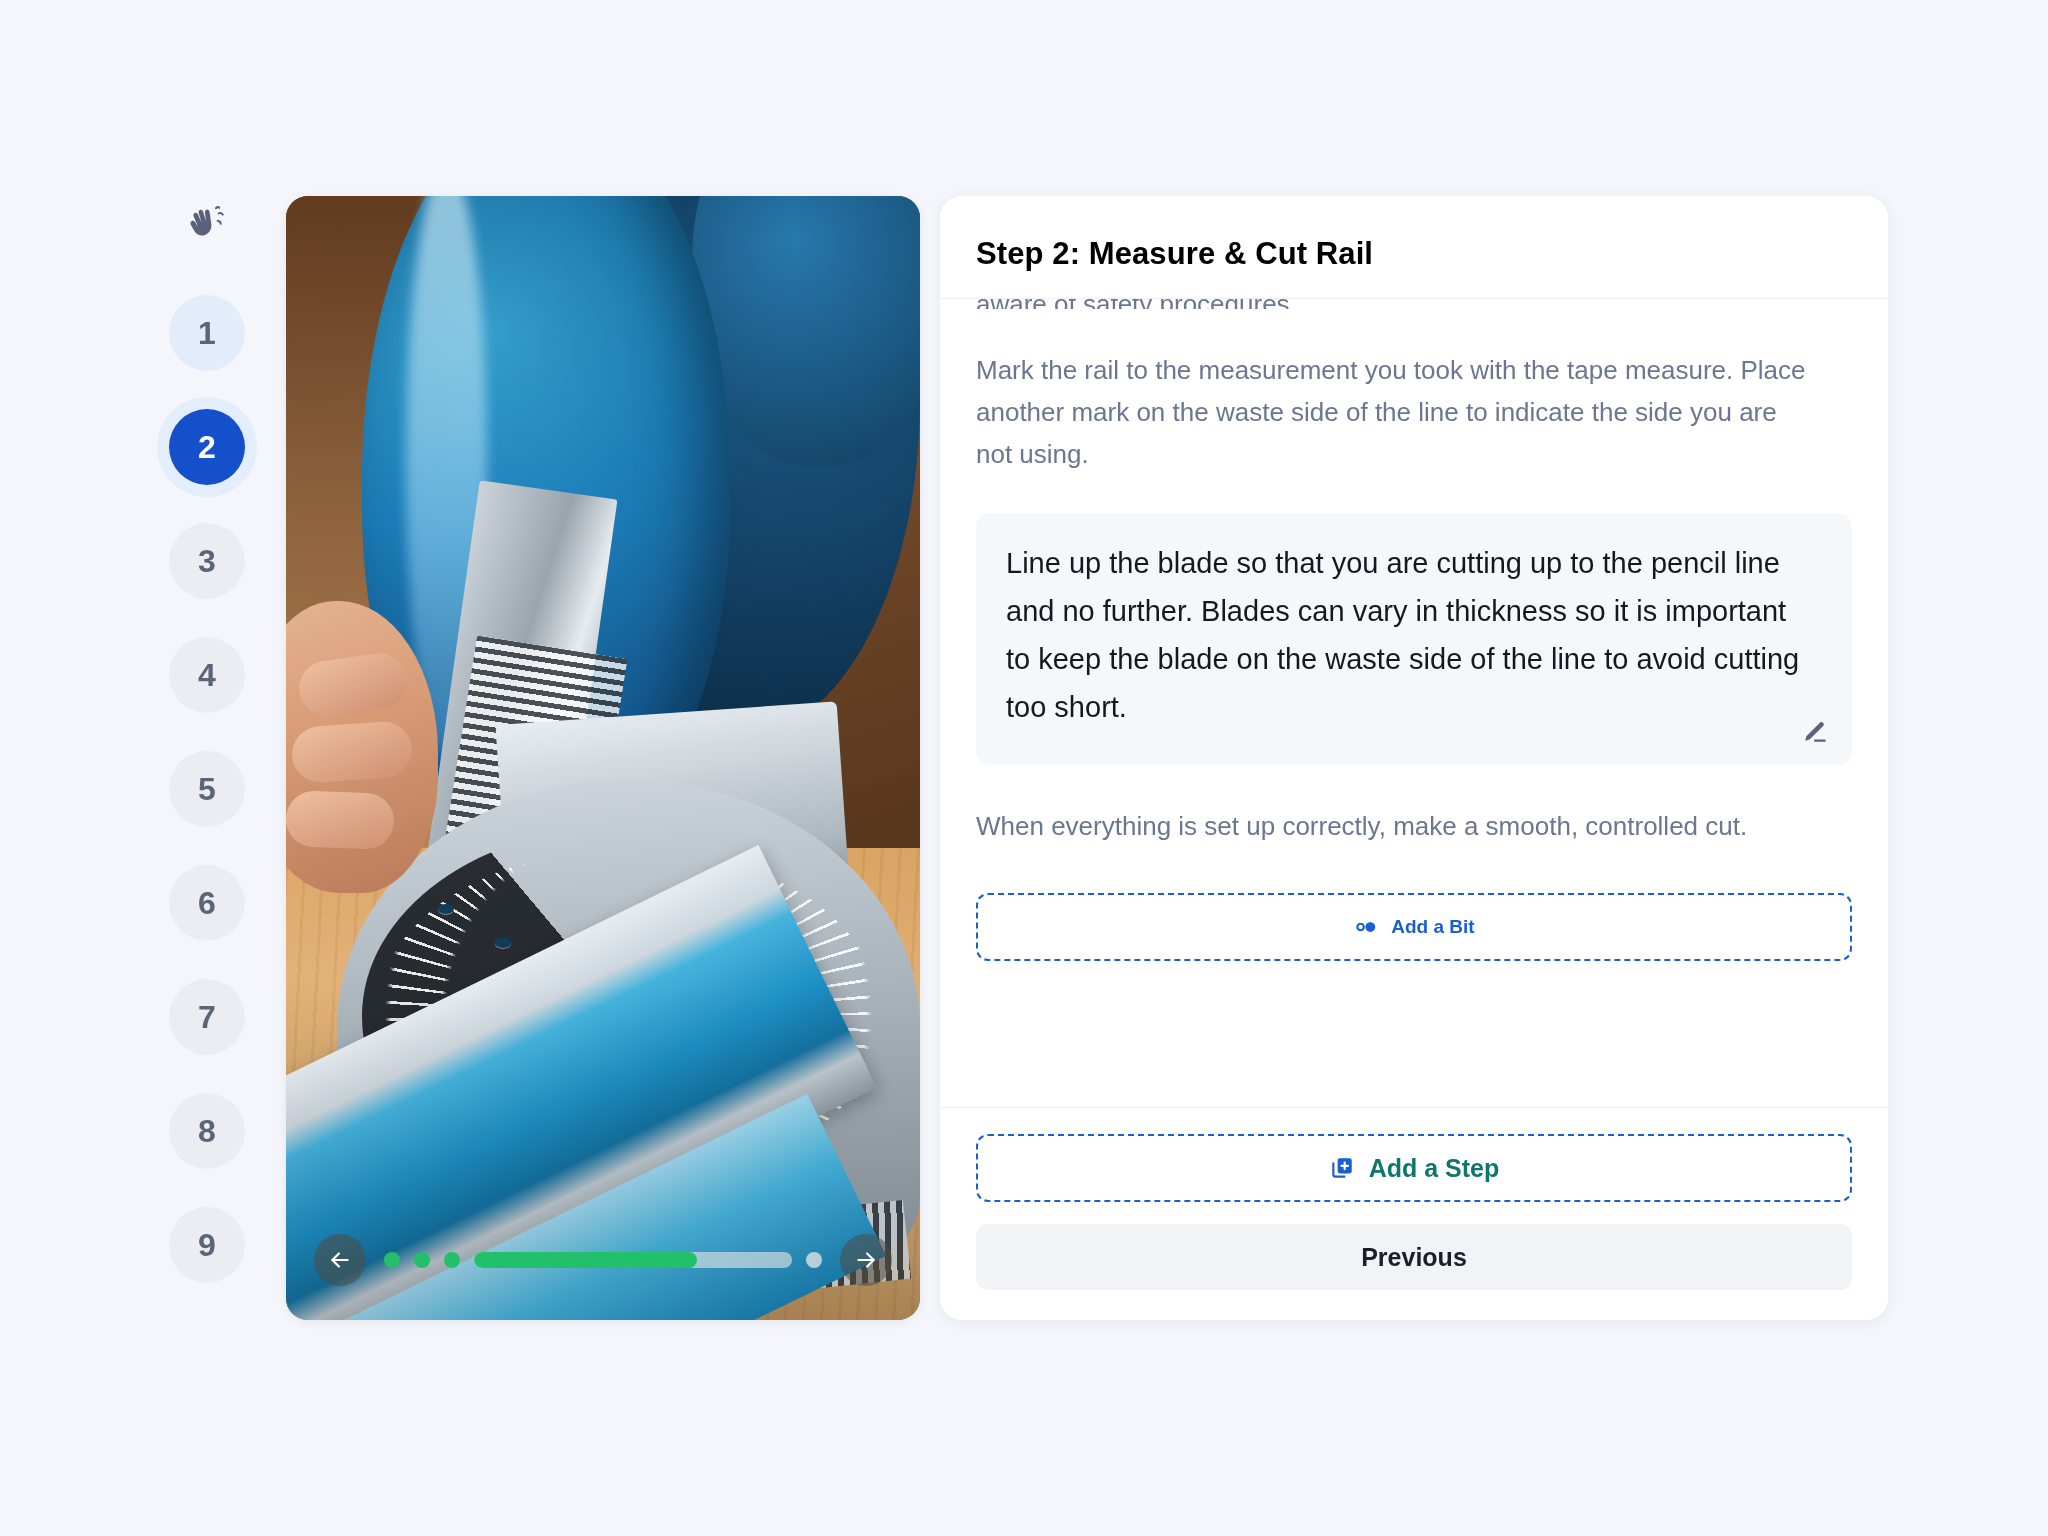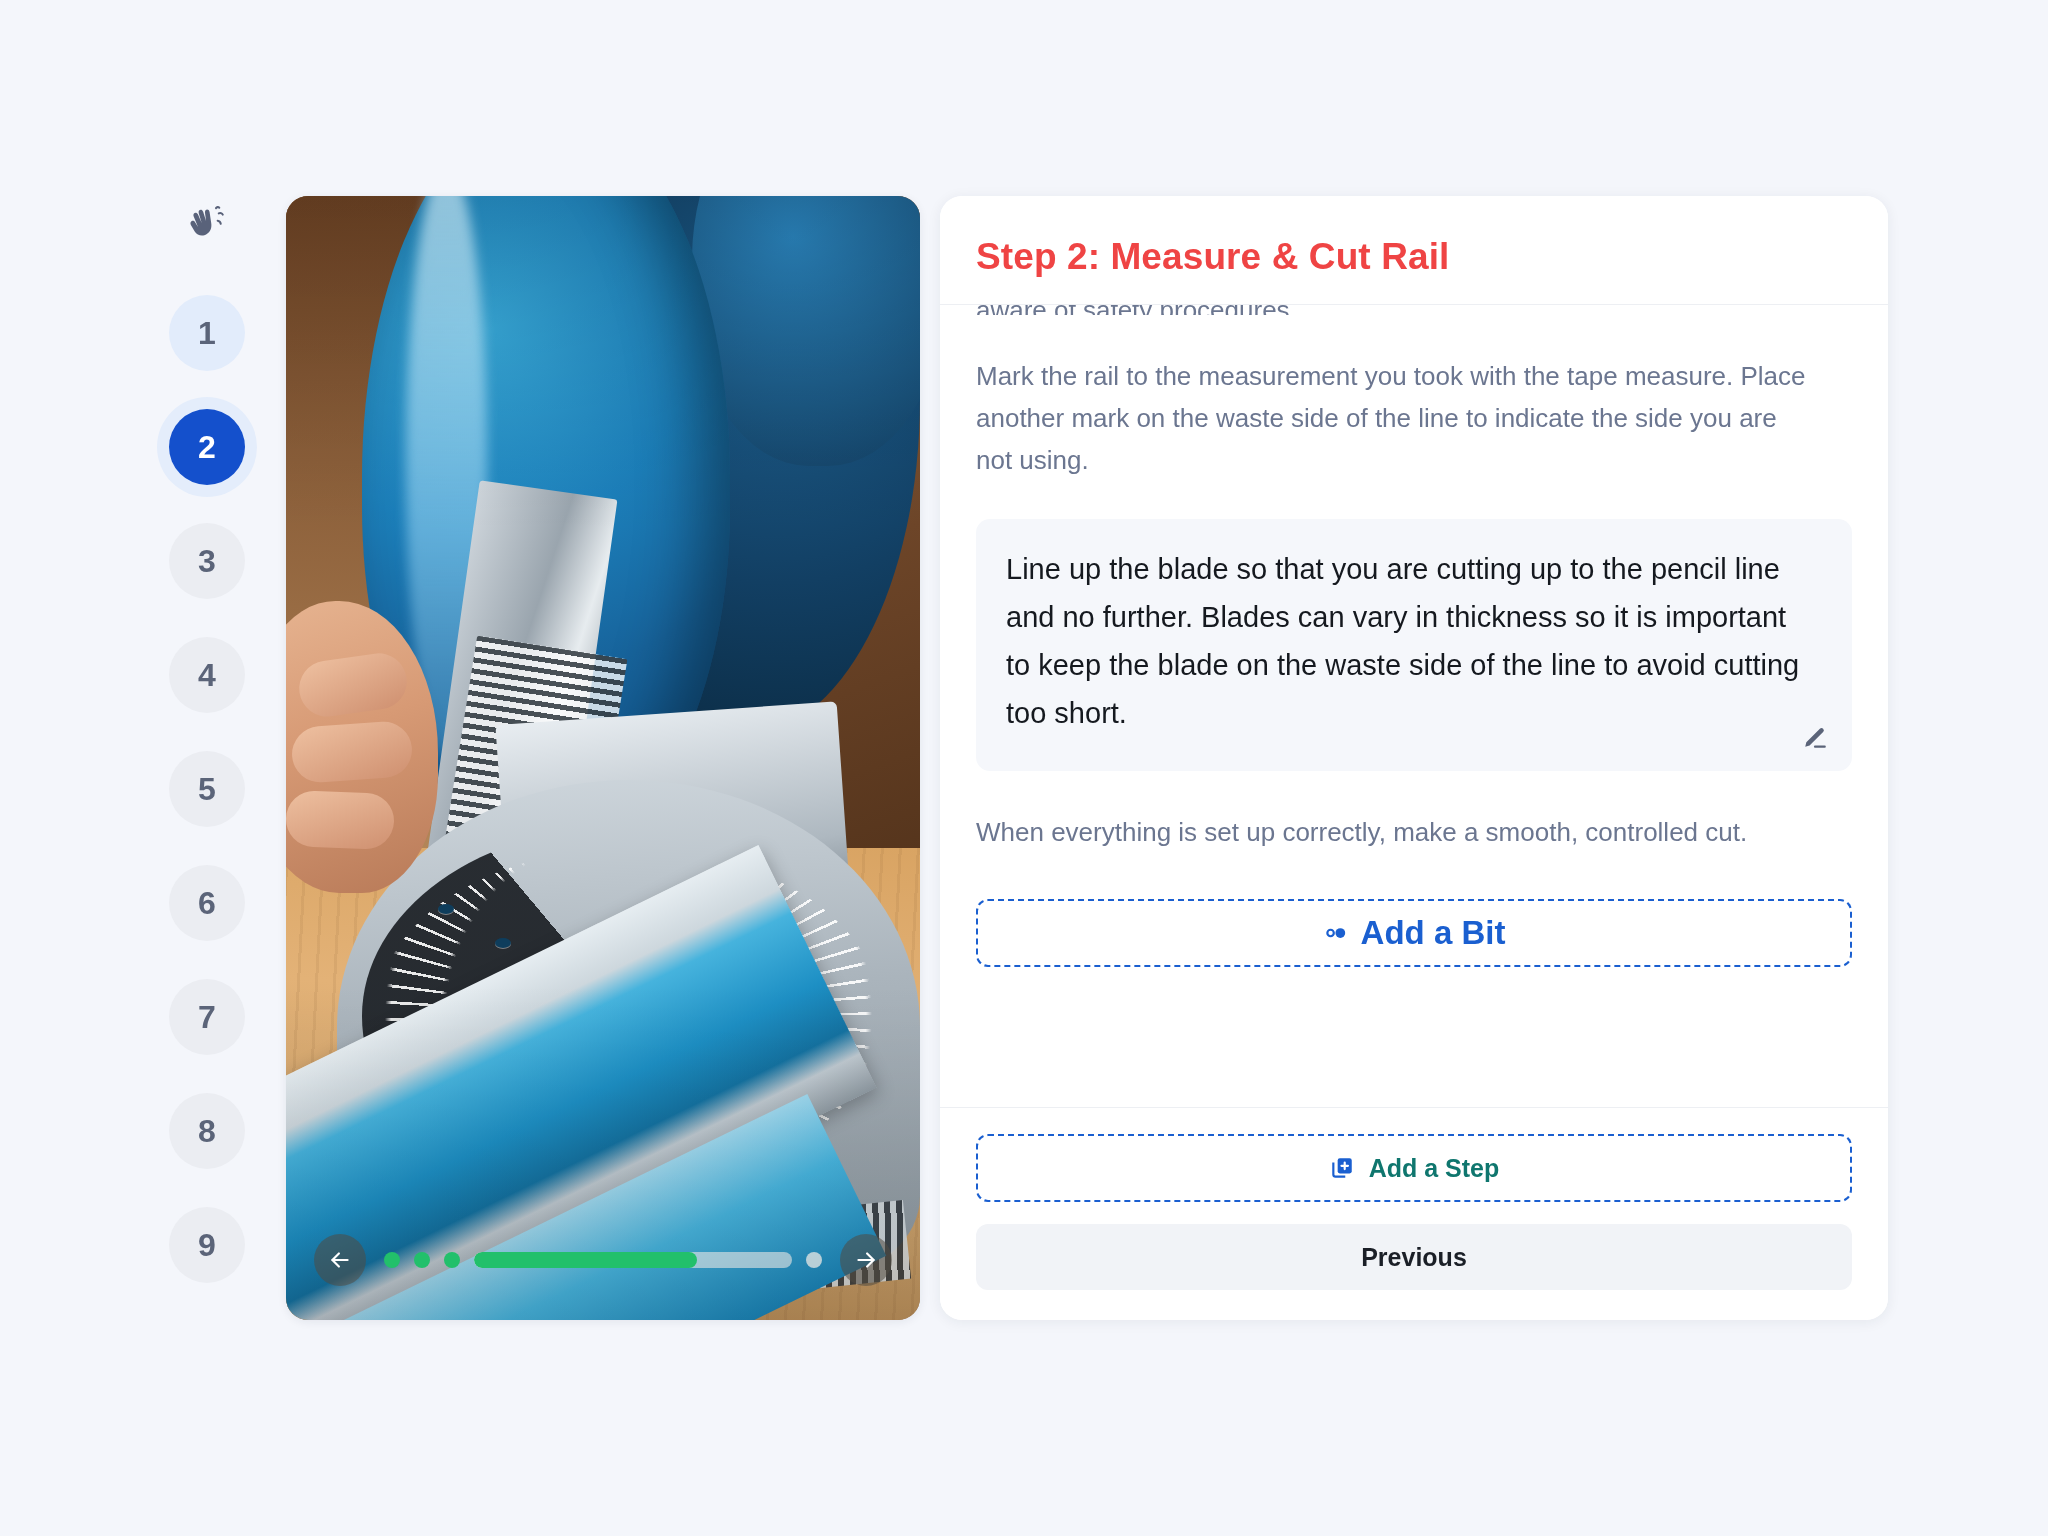--- a/index.html
+++ b/index.html
@@ -307,23 +307,23 @@
   }
 
   .card-header {
     padding: 40px 36px 26px 36px;
     border-bottom: 1px solid #edeff3;
     flex: 0 0 auto;
     background: #fff;
     z-index: 2;
   }
   .card-title {
-    font-size: 37px;
+    font-size: 31px;
     font-weight: 700;
-    color: #ef4444;
+    color: #000000;
     letter-spacing: .1px;
   }
 
   .card-body {
     flex: 1 1 auto;
     padding: 0 36px;
     overflow: hidden;
     position: relative;
   }
 
@@ -370,21 +370,21 @@
   .add-bit {
     margin: 46px 0 0 0;
     height: 68px;
     border: 2px dashed #1a5fd0;
     border-radius: 12px;
     display: flex;
     align-items: center;
     justify-content: center;
     gap: 12px;
     color: #1a5fd0;
-    font-size: 33px;
+    font-size: 19px;
     font-weight: 600;
     cursor: pointer;
     background: #fff;
   }
 
   .card-footer {
     flex: 0 0 auto;
     border-top: 1px solid #edeff3;
     padding: 26px 36px 30px 36px;
     background: #fff;

